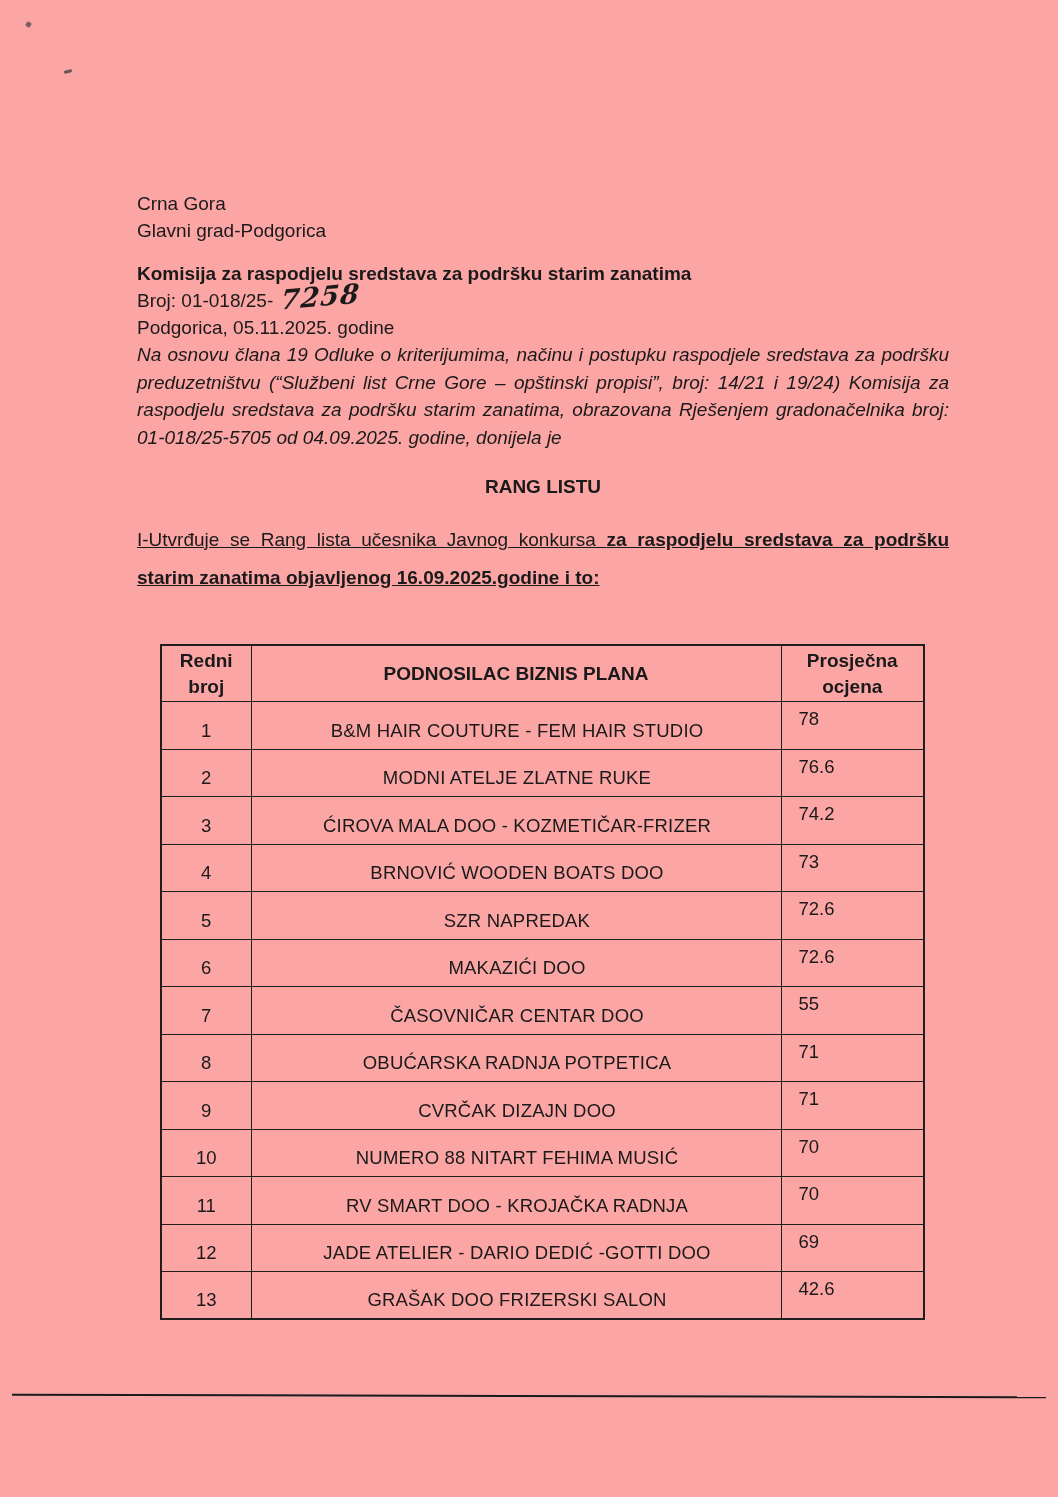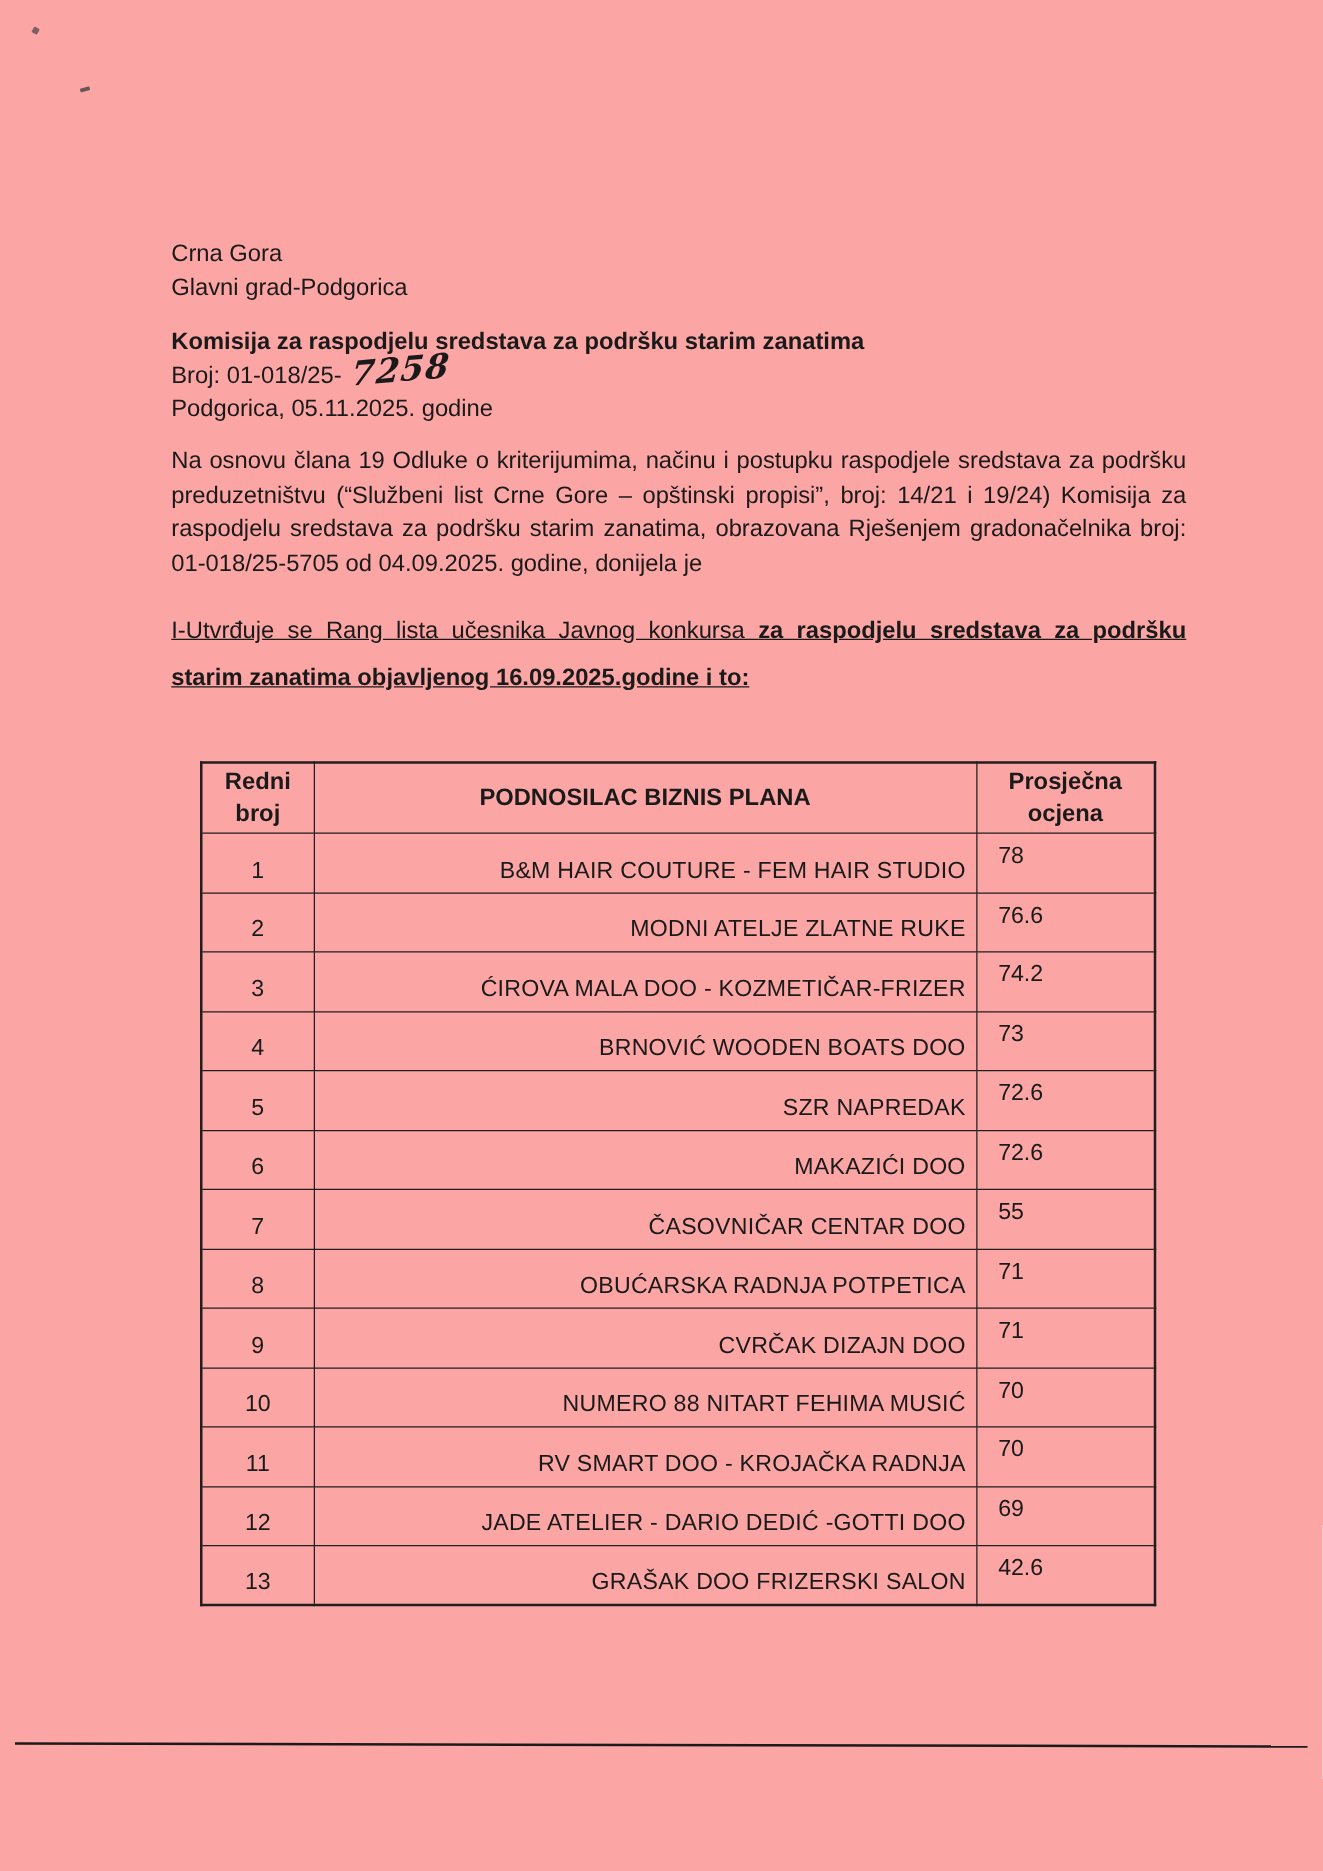--- a/index.html
+++ b/index.html
@@ -35,23 +35,23 @@
     font-weight: bold;
     font-size: 27px;
     line-height: 20px;
     letter-spacing: 1px;
     transform: rotate(-5deg) skewX(-10deg);
     margin-left: 8px;
     position: relative;
     top: -1px;
   }
   .para {
-    margin-top: 14px;
     text-align: justify;
     line-height: 27.5px;
+    font-style: italic;
   }
   .doc-title {
     margin-top: 22px;
     text-align: center;
     font-weight: bold;
   }
   .decision-para {
     margin-top: 21px;
     text-align: justify;
     line-height: 38px;
@@ -79,21 +79,21 @@
     text-align: center;
     vertical-align: middle;
     line-height: 1.35;
     padding: 2px 14px;
   }
   table.rang td {
     height: 47.5px;
     font-size: 18.5px;
   }
   td.cell-broj { vertical-align: bottom; text-align: center; padding-bottom: 5px; }
-  td.cell-naziv { vertical-align: bottom; text-align: right; padding: 0 8px 5px 10px; letter-spacing: .2px; }
+  td.cell-naziv { vertical-align: bottom; text-align: center; padding: 0 8px 5px 10px; letter-spacing: .2px; }
   td.cell-ocjena { vertical-align: top; padding-top: 3px; padding-left: 17px; }
 
   .footer-line {
     position: absolute;
     left: 12px;
     top: 1395px;
     width: 1034px;
     height: 2.2px;
     background: #1b1b1b;
     transform: rotate(0.14deg);
@@ -114,20 +114,21 @@
       <div class="hdr-line">Glavni grad-Podgorica</div>
       <div class="hdr-line bold">Komisija za raspodjelu sredstava za podršku starim zanatima</div>
       <div class="hdr-line">
         <span>Broj: 01-018/25-</span><span class="handwritten">7258</span>
       </div>
       <div class="hdr-line">Podgorica, 05.11.2025. godine</div>
     </div>
 
     <p class="para">Na osnovu člana 19 Odluke o kriterijumima, načinu i postupku raspodjele sredstava za podršku preduzetništvu (“Službeni list Crne Gore – opštinski propisi”, broj: 14/21 i 19/24) Komisija za raspodjelu sredstava za podršku starim zanatima, obrazovana Rješenjem gradonačelnika broj: 01-018/25-5705 od 04.09.2025. godine, donijela je</p>
 
+    <div class="doc-title">RANG LISTU</div>
 
     <p class="decision-para">
       <span>I-Utvrđuje se Rang lista učesnika Javnog konkursa </span><span class="bold">za raspodjelu sredstava za podršku starim zanatima objavljenog 16.09.2025.godine i to:</span>
     </p>
 
     <table class="rang">
       <colgroup>
         <col class="c-broj">
         <col class="c-naziv">
         <col class="c-ocjena">

